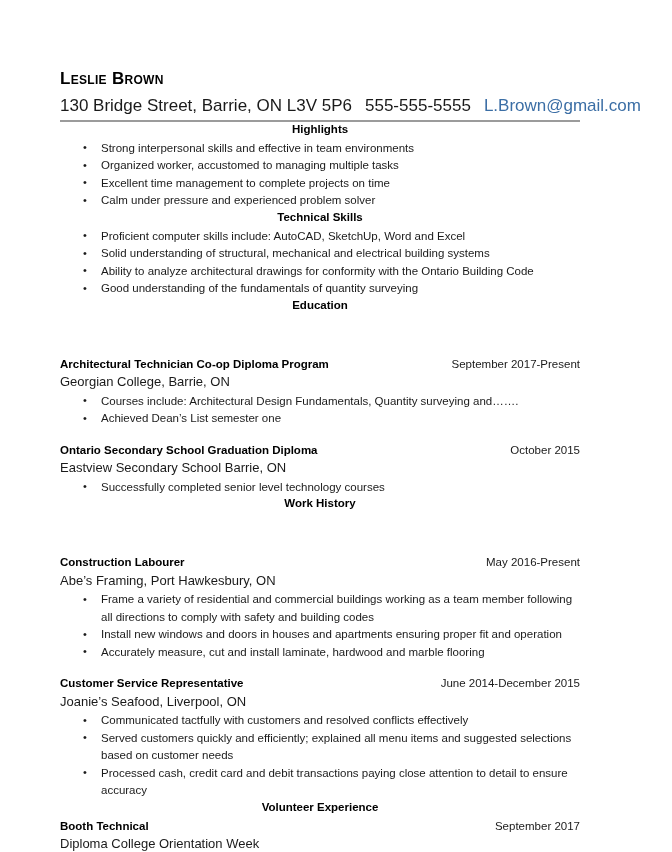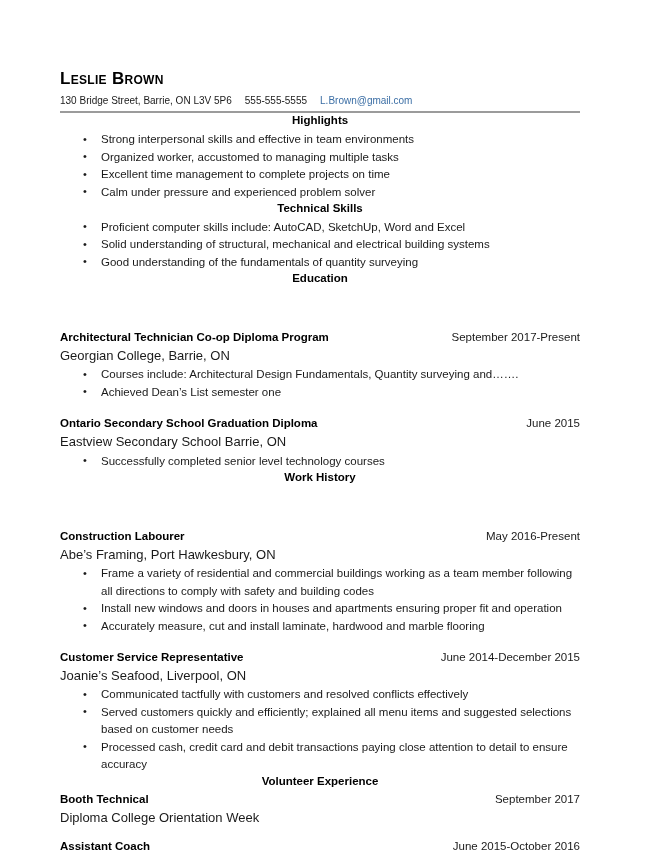--- a/index.html
+++ b/index.html
@@ -26,21 +26,21 @@
   .name {
     font-size: 17px;
     font-weight: bold;
     font-variant: small-caps;
     letter-spacing: 0.3px;
     margin: 70px 0 0 0;
     line-height: 1.1;
     color: #000000;
   }
   .contact {
-    font-size: 10px;
+    font-size: 17px;
     margin-top: 6px;
     line-height: 1.25;
     white-space: nowrap;
   }
   .contact .sep-wide { display: inline-block; width: 13px; }
   .email {
     color: #3b6ea5;
   }
   .rule {
     height: 2px;
@@ -137,20 +137,21 @@
       <li>Excellent time management to complete projects on time</li>
       <li>Calm under pressure and experienced problem solver</li>
     </ul>
   </div>
 
   <div>
     <div class="section-heading">Technical Skills</div>
     <ul class="bullets">
       <li>Proficient computer skills include: AutoCAD, SketchUp, Word and Excel</li>
       <li>Solid understanding of structural, mechanical and electrical building systems</li>
+      <li>Ability to analyze architectural drawings for conformity with the Ontario Building Code</li>
       <li>Good understanding of the fundamentals of quantity surveying</li>
     </ul>
   </div>
 
   <div>
     <div class="section-heading">Education</div>
 
     <div class="entry first">
       <div class="entry-head">
         <span class="entry-title">Architectural Technician Co-op Diploma Program</span>
@@ -159,21 +160,21 @@
       <div class="entry-sub">Georgian College, Barrie, ON</div>
       <ul class="bullets">
         <li>Courses include: Architectural Design Fundamentals, Quantity surveying and…….</li>
         <li>Achieved Dean’s List semester one</li>
       </ul>
     </div>
 
     <div class="entry">
       <div class="entry-head">
         <span class="entry-title">Ontario Secondary School Graduation Diploma</span>
-        <span class="entry-date">June 2015</span>
+        <span class="entry-date">October 2015</span>
       </div>
       <div class="entry-sub">Eastview Secondary School Barrie, ON</div>
       <ul class="bullets">
         <li>Successfully completed senior level technology courses</li>
       </ul>
     </div>
   </div>
 
   <div>
     <div class="section-heading">Work History</div>

